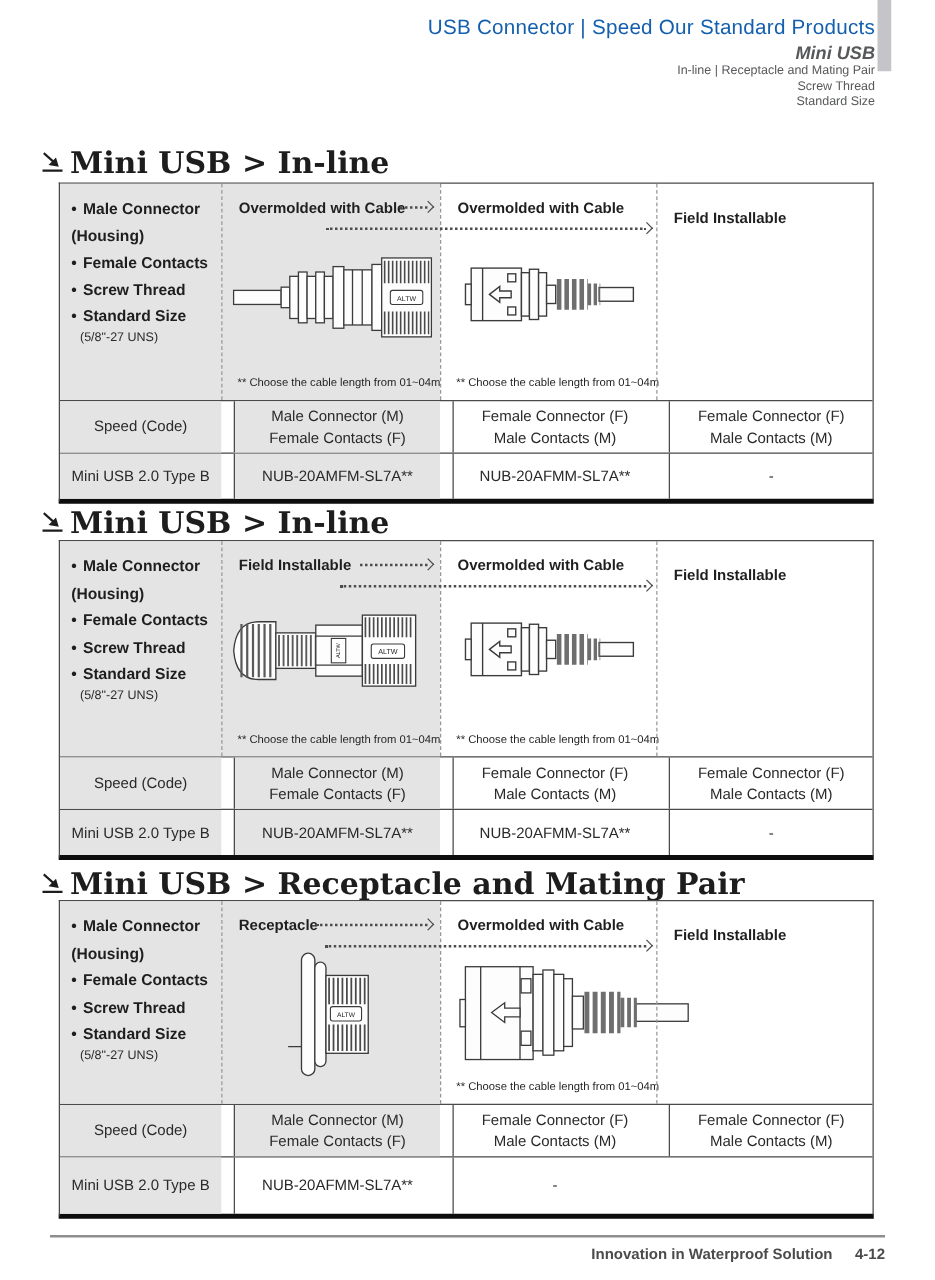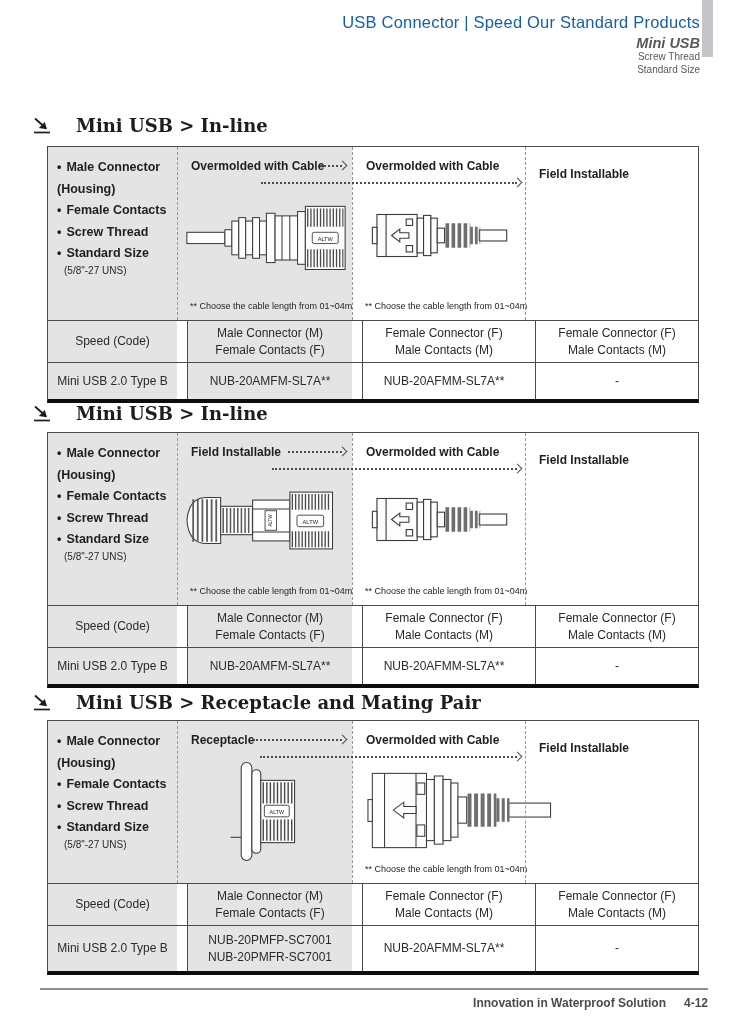--- a/index.html
+++ b/index.html
@@ -8,23 +8,23 @@
   *{box-sizing:border-box;}
 
   
   .edge-bar{position:absolute;top:0;right:35px;width:11px;height:57px;background:#c5c5c9;}
   .hdr{position:absolute;top:13px;right:48px;text-align:right;}
   .h-title{font-size:16.5px;color:#145fae;letter-spacing:.2px;}
   .h-product{font-size:14.5px;font-weight:bold;color:#57585a;margin-top:3px;font-style:italic;}
   .h-sub{font-size:10px;color:#57585a;line-height:12.5px;}
 
   
-  .stitle{position:absolute;left:33px;display:flex;align-items:center;gap:24px;
+  .stitle{position:absolute;left:33px;display:flex;align-items:center;gap:4px;
           font-family:"DejaVu Serif","Liberation Serif",serif;font-weight:bold;
-          font-size:18px;color:#1d1d1d;}
+          font-size:24px;color:#1d1d1d;}
   .stitle svg{flex:0 0 auto;}
 
   
   .tbl{position:absolute;left:47px;width:652px;border:1.4px solid #4a4a4a;
        border-bottom:4px solid #0d0d0d;background:#fff;}
   .rimg{display:grid;grid-template-columns:129px 175px 173px 1fr;position:relative;}
   .rtxt{display:grid;grid-template-columns:129px 175px 173px 1fr;border-top:1.4px solid #4a4a4a;}
   .cell{position:relative;}
   .gray{background:#e4e4e4;}
   .rimg .cell + .cell{border-left:1.5px dashed #979797;}
@@ -56,20 +56,21 @@
   svg text{font-family:"Liberation Sans",sans-serif;}
 </style>
 </head>
 <body>
 
 <div class="edge-bar"></div>
 
 <header class="hdr">
   <div class="h-title">USB Connector | Speed Our Standard Products</div>
   <div class="h-product">Mini USB</div>
+  <div class="h-sub">In-line | Receptacle and Mating Pair</div>
   <div class="h-sub">Screw Thread</div>
   <div class="h-sub">Standard Size</div>
 </header>
 
 <div class="stitle" style="top:115px;">
   <svg width="19" height="18" viewBox="0 0 19 18">
     <line x1="2" y1="1.5" x2="11" y2="9.5" stroke="#1d1d1d" stroke-width="1.7"></line>
     <polygon points="14,12.3 5.8,10.9 11.8,4.9" fill="#1d1d1d"></polygon>
     <line x1="1" y1="15.5" x2="17" y2="15.5" stroke="#1d1d1d" stroke-width="1.7"></line>
   </svg>
@@ -403,24 +404,20 @@
       </div>
     <div class="cell tcell">
         <span>Female Connector (F)</span>
         <span>Male Contacts (M)</span>
       </div>
   </div>
   <div class="rtxt" style="height:46px;">
     <div class="cell tcell gray">
         <span>Mini USB 2.0 Type B</span>
       </div>
-    <div class="cell tcell gray">
-        <span>NUB-20PMFP-SC7001</span>
-        <span>NUB-20PMFR-SC7001</span>
-      </div>
     <div class="cell tcell">
         <span>NUB-20AFMM-SL7A**</span>
       </div>
     <div class="cell tcell">
         <span>-</span>
       </div>
   </div>
 </div>
 
 <div class="fline"></div>

